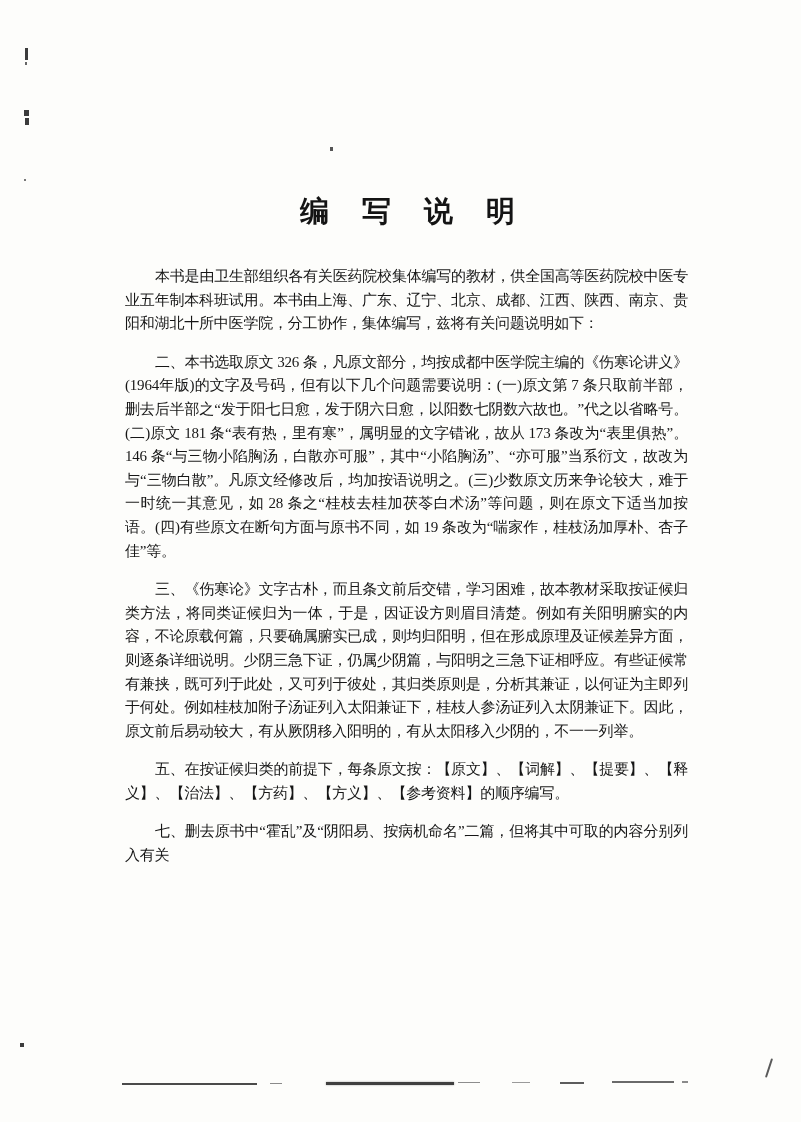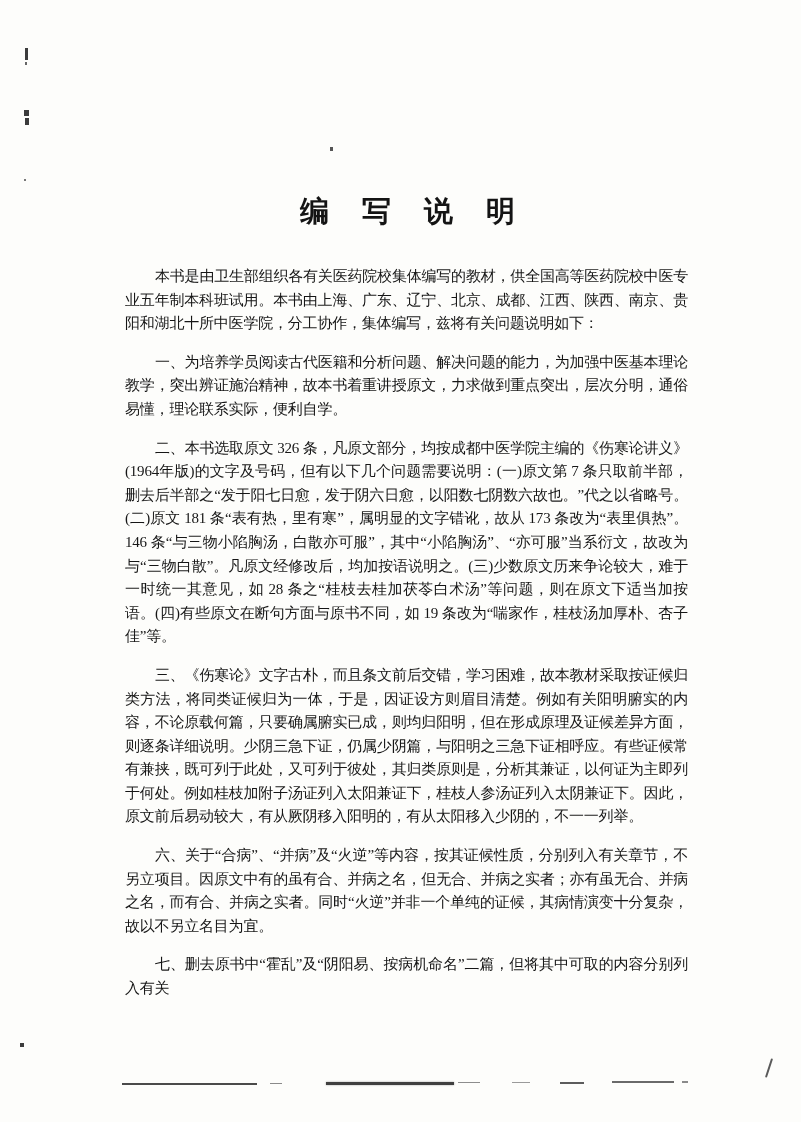--- a/index.html
+++ b/index.html
@@ -73,24 +73,23 @@
   <div class="speck" style="left:24px; top:110px; width:5px; height:6px;"></div>
   <div class="speck" style="left:25px; top:118px; width:4px; height:7px;"></div>
   <div class="speck" style="left:330px; top:147px; width:3px; height:4px; background:#555;"></div>
   <div class="speck" style="left:24px; top:179px; width:2px; height:2px; background:#777;"></div>
   <div class="speck" style="left:20px; top:1043px; width:4px; height:4px;"></div>
 
   <h1 class="page-title">编　写　说　明</h1>
 
   <div class="page-body">
     <p>本书是由卫生部组织各有关医药院校集体编写的教材，供全国高等医药院校中医专业五年制本科班试用。本书由上海、广东、辽宁、北京、成都、江西、陕西、南京、贵阳和湖北十所中医学院，分工协作，集体编写，兹将有关问题说明如下：</p>
-    <p>一、为培养学员阅读古代医籍和分析问题、解决问题的能力，为加强中医基本理论教学，突出辨证施治精神，故本书着重讲授原文，力求做到重点突出，层次分明，通俗易懂，理论联系实际，便利自学。</p>
     <p>二、本书选取原文 326 条，凡原文部分，均按成都中医学院主编的《伤寒论讲义》(1964年版)的文字及号码，但有以下几个问题需要说明：(一)原文第 7 条只取前半部，删去后半部之“发于阳七日愈，发于阴六日愈，以阳数七阴数六故也。”代之以省略号。(二)原文 181 条“表有热，里有寒”，属明显的文字错讹，故从 173 条改为“表里俱热”。146 条“与三物小陷胸汤，白散亦可服”，其中“小陷胸汤”、“亦可服”当系衍文，故改为与“三物白散”。凡原文经修改后，均加按语说明之。(三)少数原文历来争论较大，难于一时统一其意见，如 28 条之“桂枝去桂加茯苓白术汤”等问题，则在原文下适当加按语。(四)有些原文在断句方面与原书不同，如 19 条改为“喘家作，桂枝汤加厚朴、杏子佳”等。</p>
     <p>三、《伤寒论》文字古朴，而且条文前后交错，学习困难，故本教材采取按证候归类方法，将同类证候归为一体，于是，因证设方则眉目清楚。例如有关阳明腑实的内容，不论原载何篇，只要确属腑实已成，则均归阳明，但在形成原理及证候差异方面，则逐条详细说明。少阴三急下证，仍属少阴篇，与阳明之三急下证相呼应。有些证候常有兼挟，既可列于此处，又可列于彼处，其归类原则是，分析其兼证，以何证为主即列于何处。例如桂枝加附子汤证列入太阳兼证下，桂枝人参汤证列入太阴兼证下。因此，原文前后易动较大，有从厥阴移入阳明的，有从太阳移入少阴的，不一一列举。</p>
-    <p>六、关于“合病”、“并病”及“火逆”等内容，按其证候性质，分别列入有关章节，不另立项目。因原文中有的虽有合、并病之名，但无合、并病之实者；亦有虽无合、并病之名，而有合、并病之实者。同时“火逆”并非一个单纯的证候，其病情演变十分复杂，故以不另立名目为宜。</p>
+    <p>五、在按证候归类的前提下，每条原文按：【原文】、【词解】、【提要】、【释义】、【治法】、【方药】、【方义】、【参考资料】的顺序编写。</p>
     <p>七、删去原书中“霍乱”及“阴阳易、按病机命名”二篇，但将其中可取的内容分别列入有关</p>
   </div>
 
   <div>
     <div class="smudge-seg" style="left:122px; top:1083px; width:135px; background:#4a4a4a;"></div>
     <div class="smudge-seg" style="left:270px; top:1083px; width:12px; height:1px; background:#8a8a8a;"></div>
     <div class="smudge-seg" style="left:326px; top:1082px; width:128px; height:3px; background:#3f3f3f; box-shadow:0 0 2px #999;"></div>
     <div class="smudge-seg" style="left:458px; top:1082px; width:22px; height:1px; background:#8d8d8d;"></div>
     <div class="smudge-seg" style="left:512px; top:1082px; width:18px; height:1px; background:#9a9a9a;"></div>
     <div class="smudge-seg" style="left:560px; top:1082px; width:24px; background:#5c5c5c;"></div>

